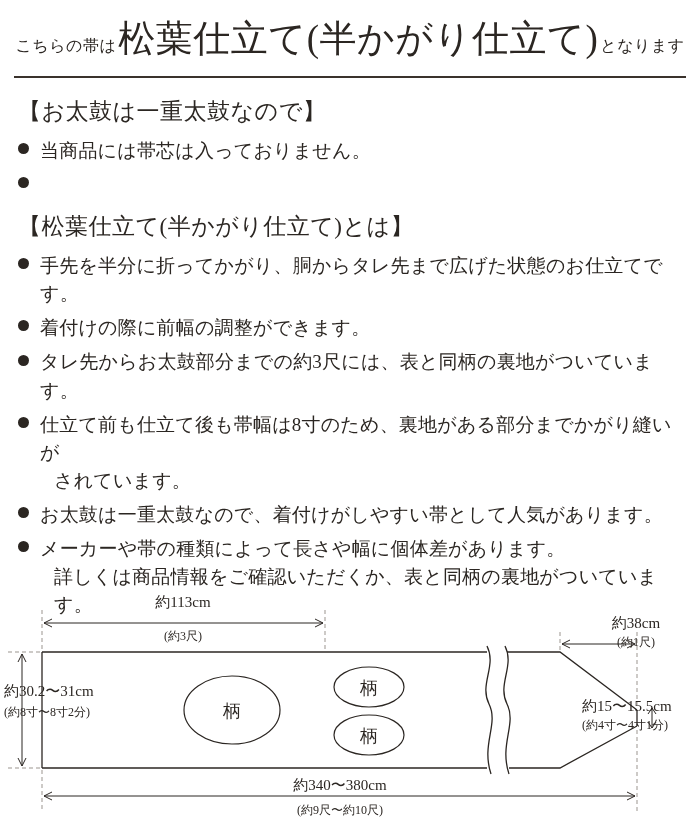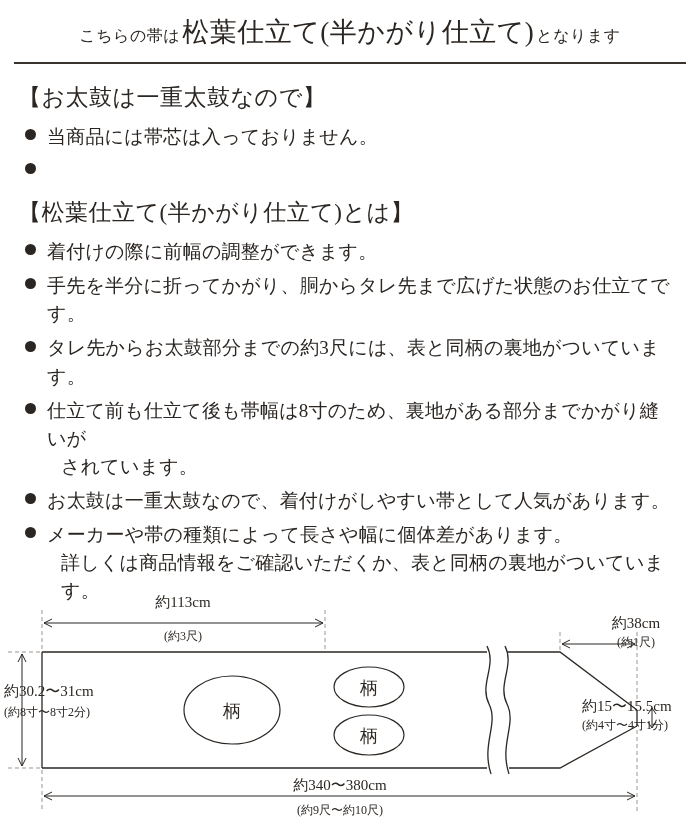--- a/index.html
+++ b/index.html
@@ -26,21 +26,21 @@
     display: flex;
     align-items: baseline;
     justify-content: center;
     white-space: nowrap;
   }
   .header .small {
     font-size: 16px;
     letter-spacing: 0.5px;
   }
   .header .big {
-    font-size: 27px;
+    font-size: 37px;
     letter-spacing: 0.5px;
     padding: 0 2px;
   }
   .rule {
     border: 0;
     border-top: 2px solid #3a322c;
     margin: 2px 14px 0 14px;
   }
 
   
@@ -50,21 +50,21 @@
   .sec-title {
     font-size: 23px;
     margin: 18px 0 10px 0;
     letter-spacing: 0.5px;
   }
   .sec-title.second {
     margin-top: 46px;
   }
   .bullet-list {
     list-style: none;
-    margin: 7px;
+    margin: 0;
     padding: 0;
   }
   .bullet-list li {
     position: relative;
     font-size: 19px;
     line-height: 1.48;
     padding-left: 22px;
     margin-bottom: 6px;
     letter-spacing: 0.2px;
   }
@@ -122,25 +122,25 @@
       </li>
       <li>
         <span class="dot"></span>
       </li>
     </ul>
 
     <div class="sec-title second">【松葉仕立て(半かがり仕立て)とは】</div>
     <ul class="bullet-list">
       <li>
         <span class="dot"></span>
+        <span>手先を半分に折ってかがり、胴からタレ先まで広げた状態のお仕立てです。</span>
+      </li>
+      <li>
+        <span class="dot"></span>
         <span>着付けの際に前幅の調整ができます。</span>
-      </li>
-      <li>
-        <span class="dot"></span>
-        <span>手先を半分に折ってかがり、胴からタレ先まで広げた状態のお仕立てです。</span>
       </li>
       <li>
         <span class="dot"></span>
         <span>タレ先からお太鼓部分までの約3尺には、表と同柄の裏地がついています。</span>
       </li>
       <li>
         <span class="dot"></span>
         <span>仕立て前も仕立て後も帯幅は8寸のため、裏地がある部分までかがり縫いが</span>
         <span class="cont">されています。</span>
       </li>

